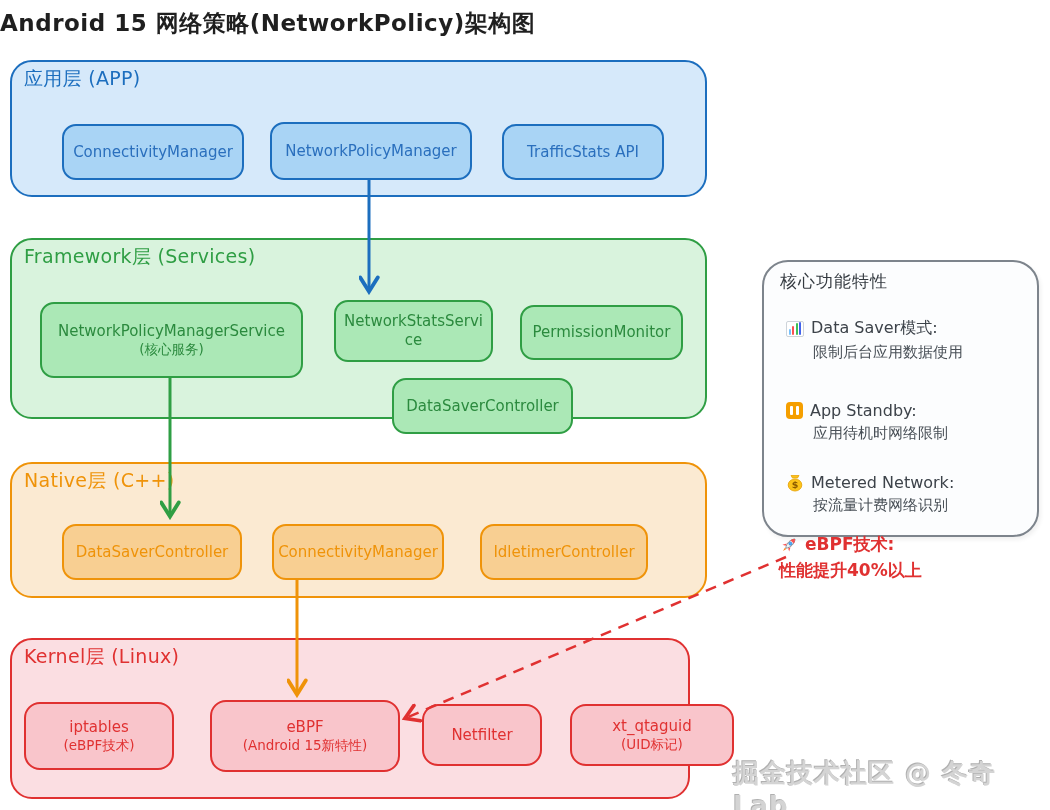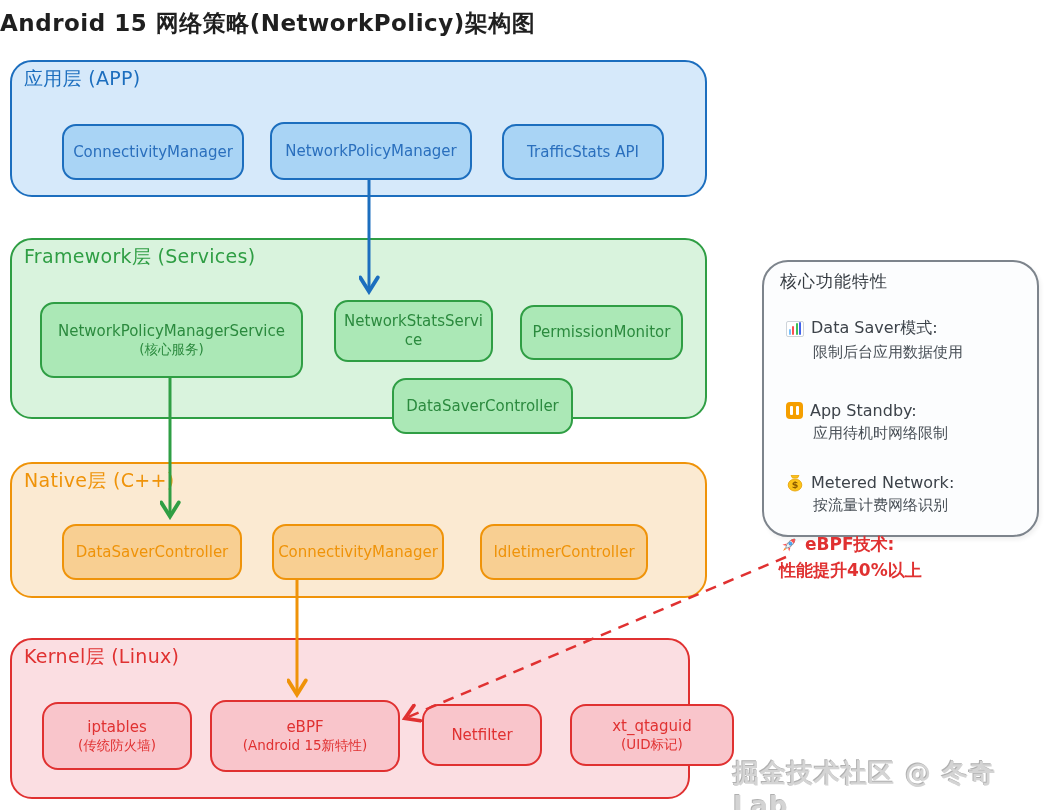--- a/index.html
+++ b/index.html
@@ -102,23 +102,23 @@
     <div class="node node-orange" style="left:260px;top:60px;width:172px;height:56px;">
       <span>ConnectivityManager</span>
     </div>
     <div class="node node-orange" style="left:468px;top:60px;width:168px;height:56px;">
       <span>IdletimerController</span>
     </div>
   </div>
 
   <div class="layer layer-kernel">
     <div class="layer-label">Kernel层 (Linux)</div>
-    <div class="node node-red" style="left:30px;top:62px;width:150px;height:68px;">
+    <div class="node node-red" style="left:12px;top:62px;width:150px;height:68px;">
       <span>iptables</span>
-      <span class="sub">(传统防火墙)</span>
+      <span class="sub">(eBPF技术)</span>
     </div>
     <div class="node node-red" style="left:198px;top:60px;width:190px;height:72px;">
       <span>eBPF</span>
       <span class="sub">(Android 15新特性)</span>
     </div>
     <div class="node node-red" style="left:410px;top:64px;width:120px;height:62px;">
       <span>Netfilter</span>
     </div>
     <div class="node node-red" style="left:558px;top:64px;width:164px;height:62px;">
       <span>xt_qtaguid</span>

